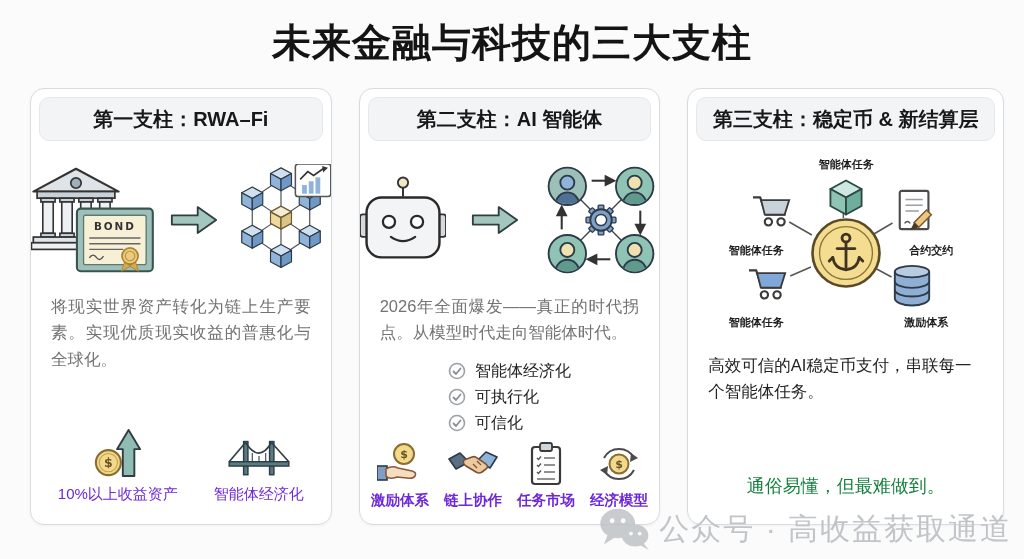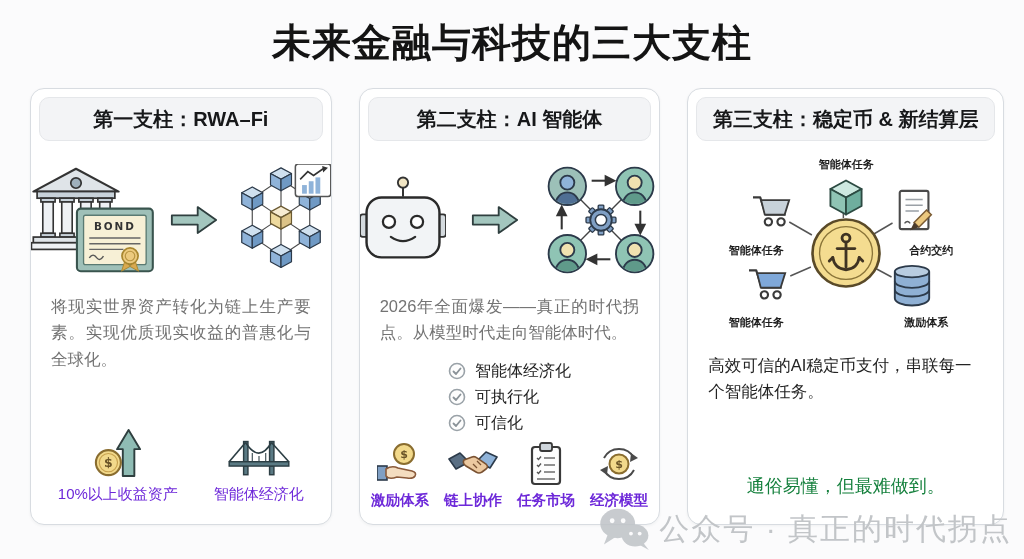--- a/index.html
+++ b/index.html
@@ -464,14 +464,14 @@
       <polygon points="10,28 5,41 19,32"></polygon>
       <ellipse cx="20" cy="18" rx="19" ry="16"></ellipse>
       <polygon points="47,38 54,47 43,41"></polygon>
       <ellipse cx="39" cy="31" rx="14.5" ry="12"></ellipse>
     </g>
     <circle cx="14" cy="15" r="2.6" fill="#fbfbfc"></circle>
     <circle cx="26" cy="15" r="2.6" fill="#fbfbfc"></circle>
     <circle cx="34.5" cy="29" r="2.1" fill="#fbfbfc"></circle>
     <circle cx="44" cy="29" r="2.1" fill="#fbfbfc"></circle>
   </svg>
-  <span>公众号 · 真正的时代拐点</span>
+  <span>公众号 · 高收益获取通道</span>
 </div>
 
 </body></html>

